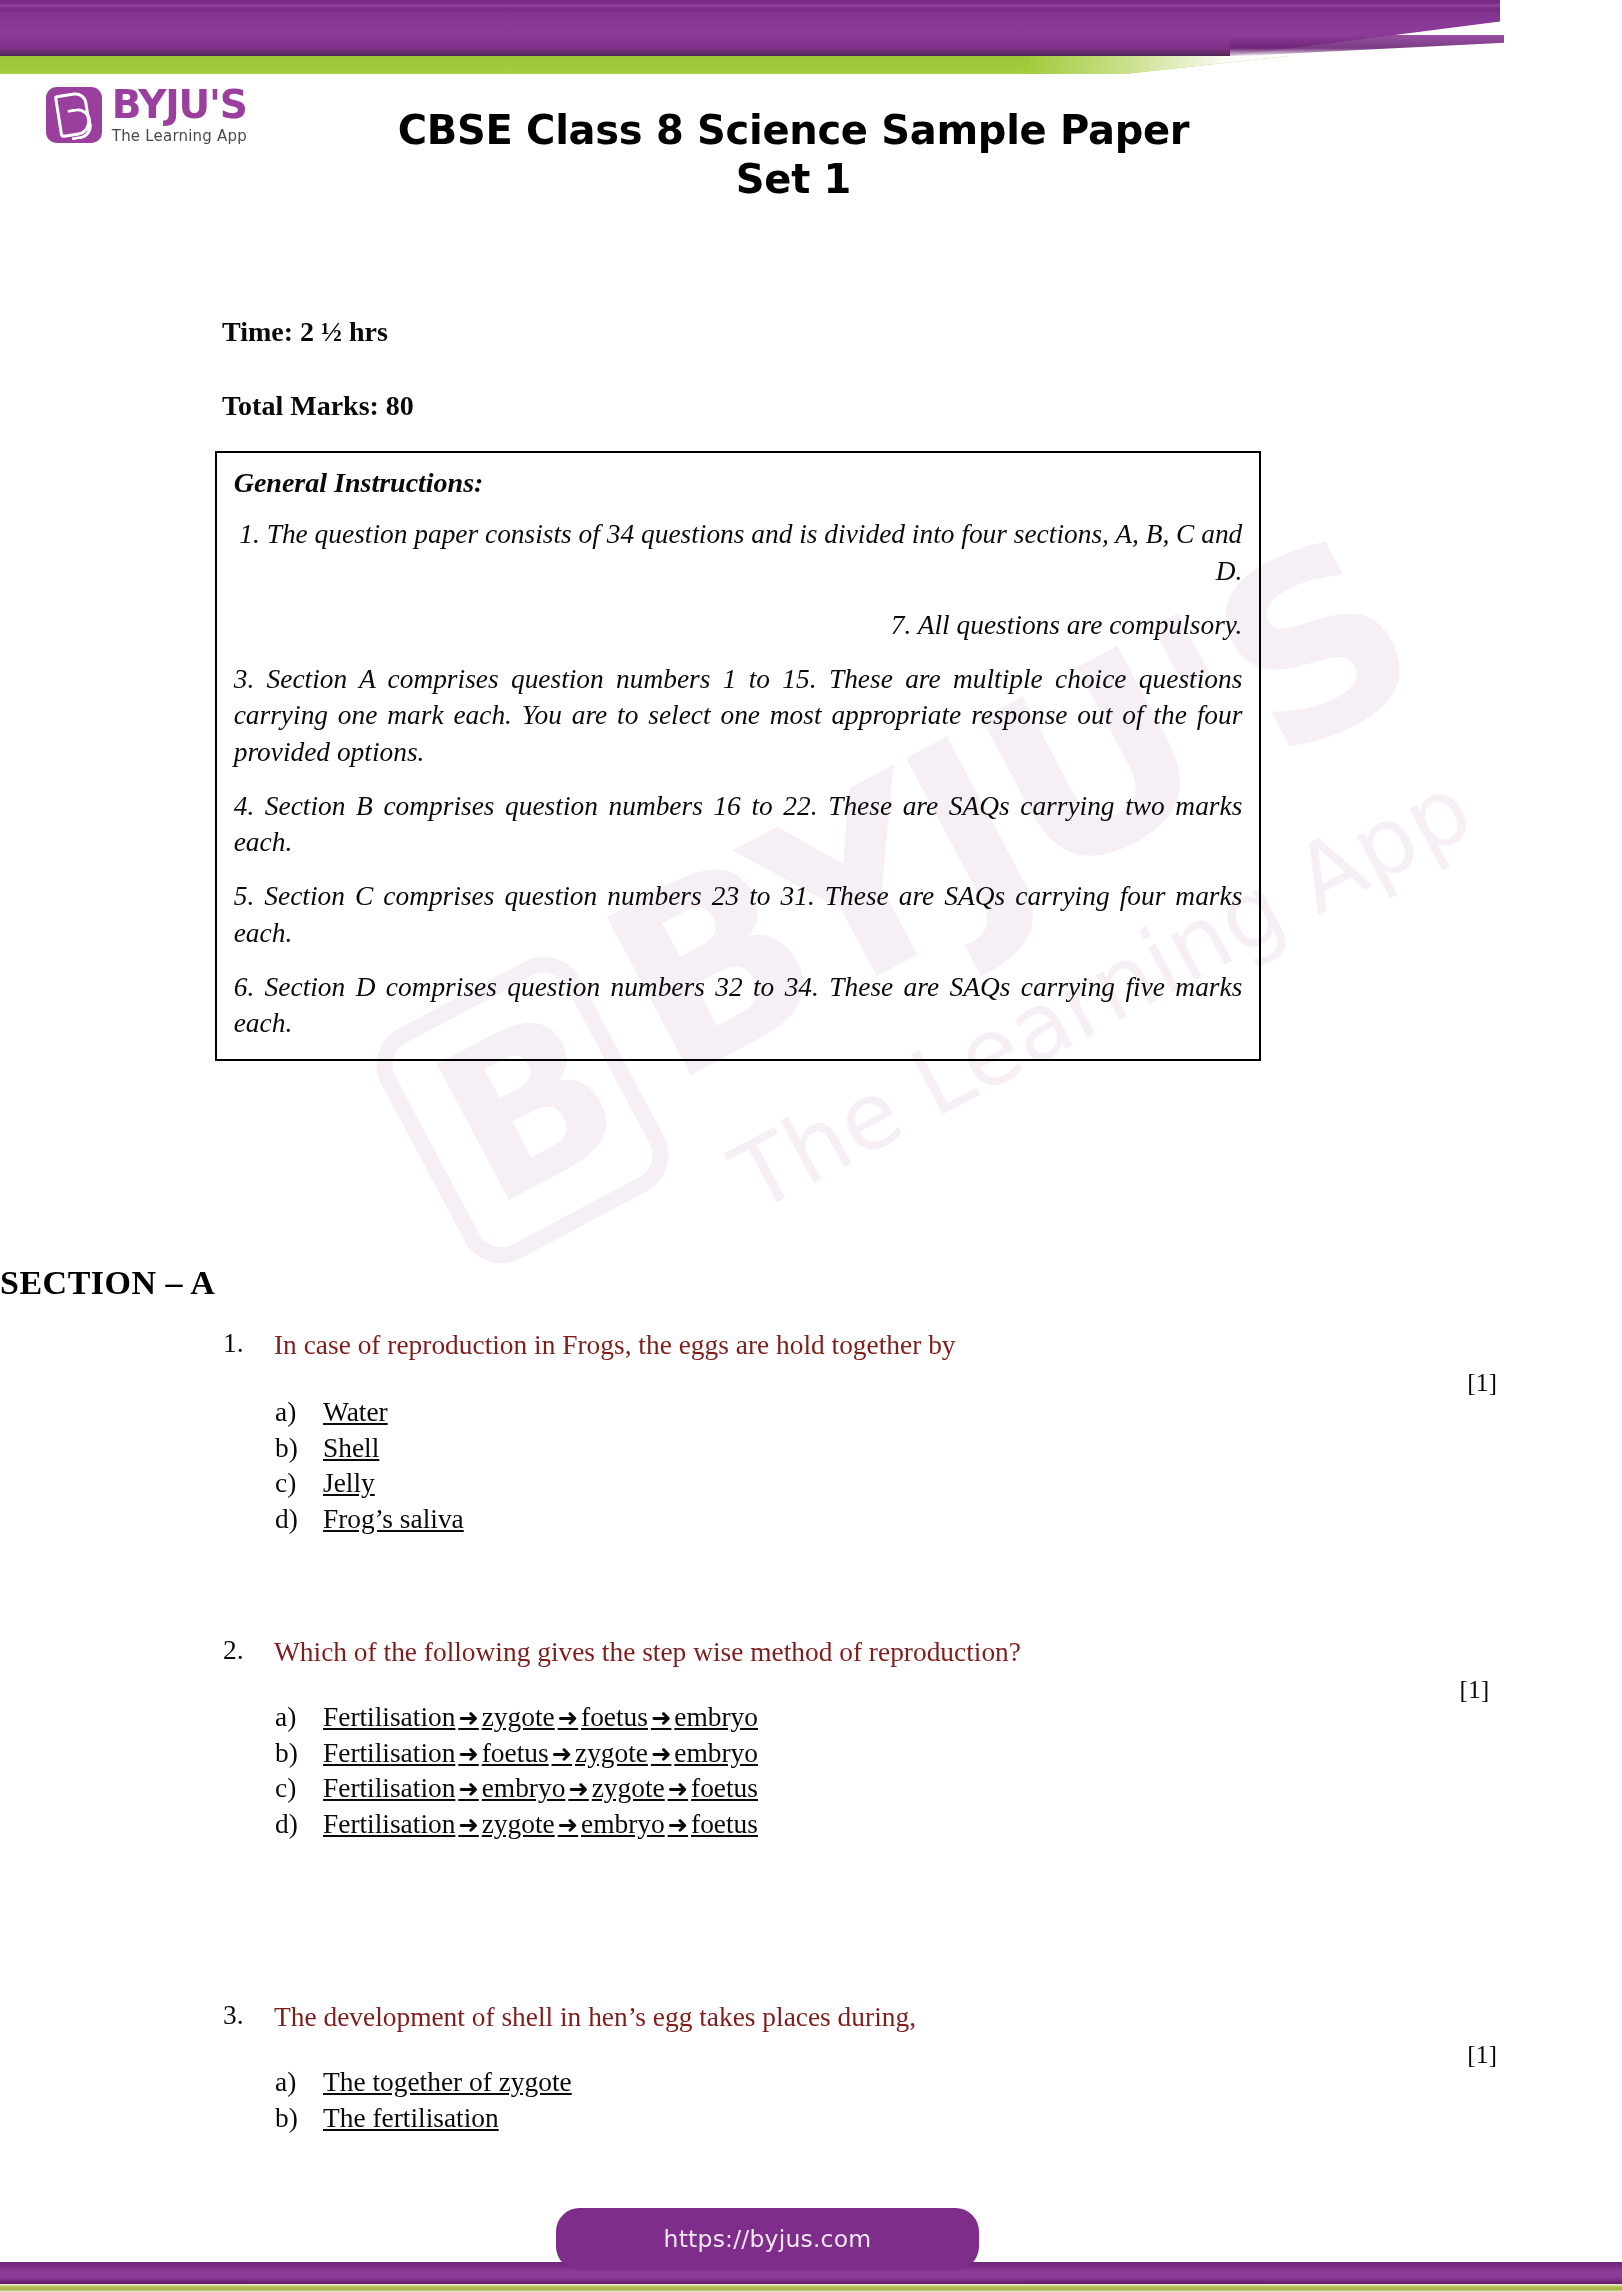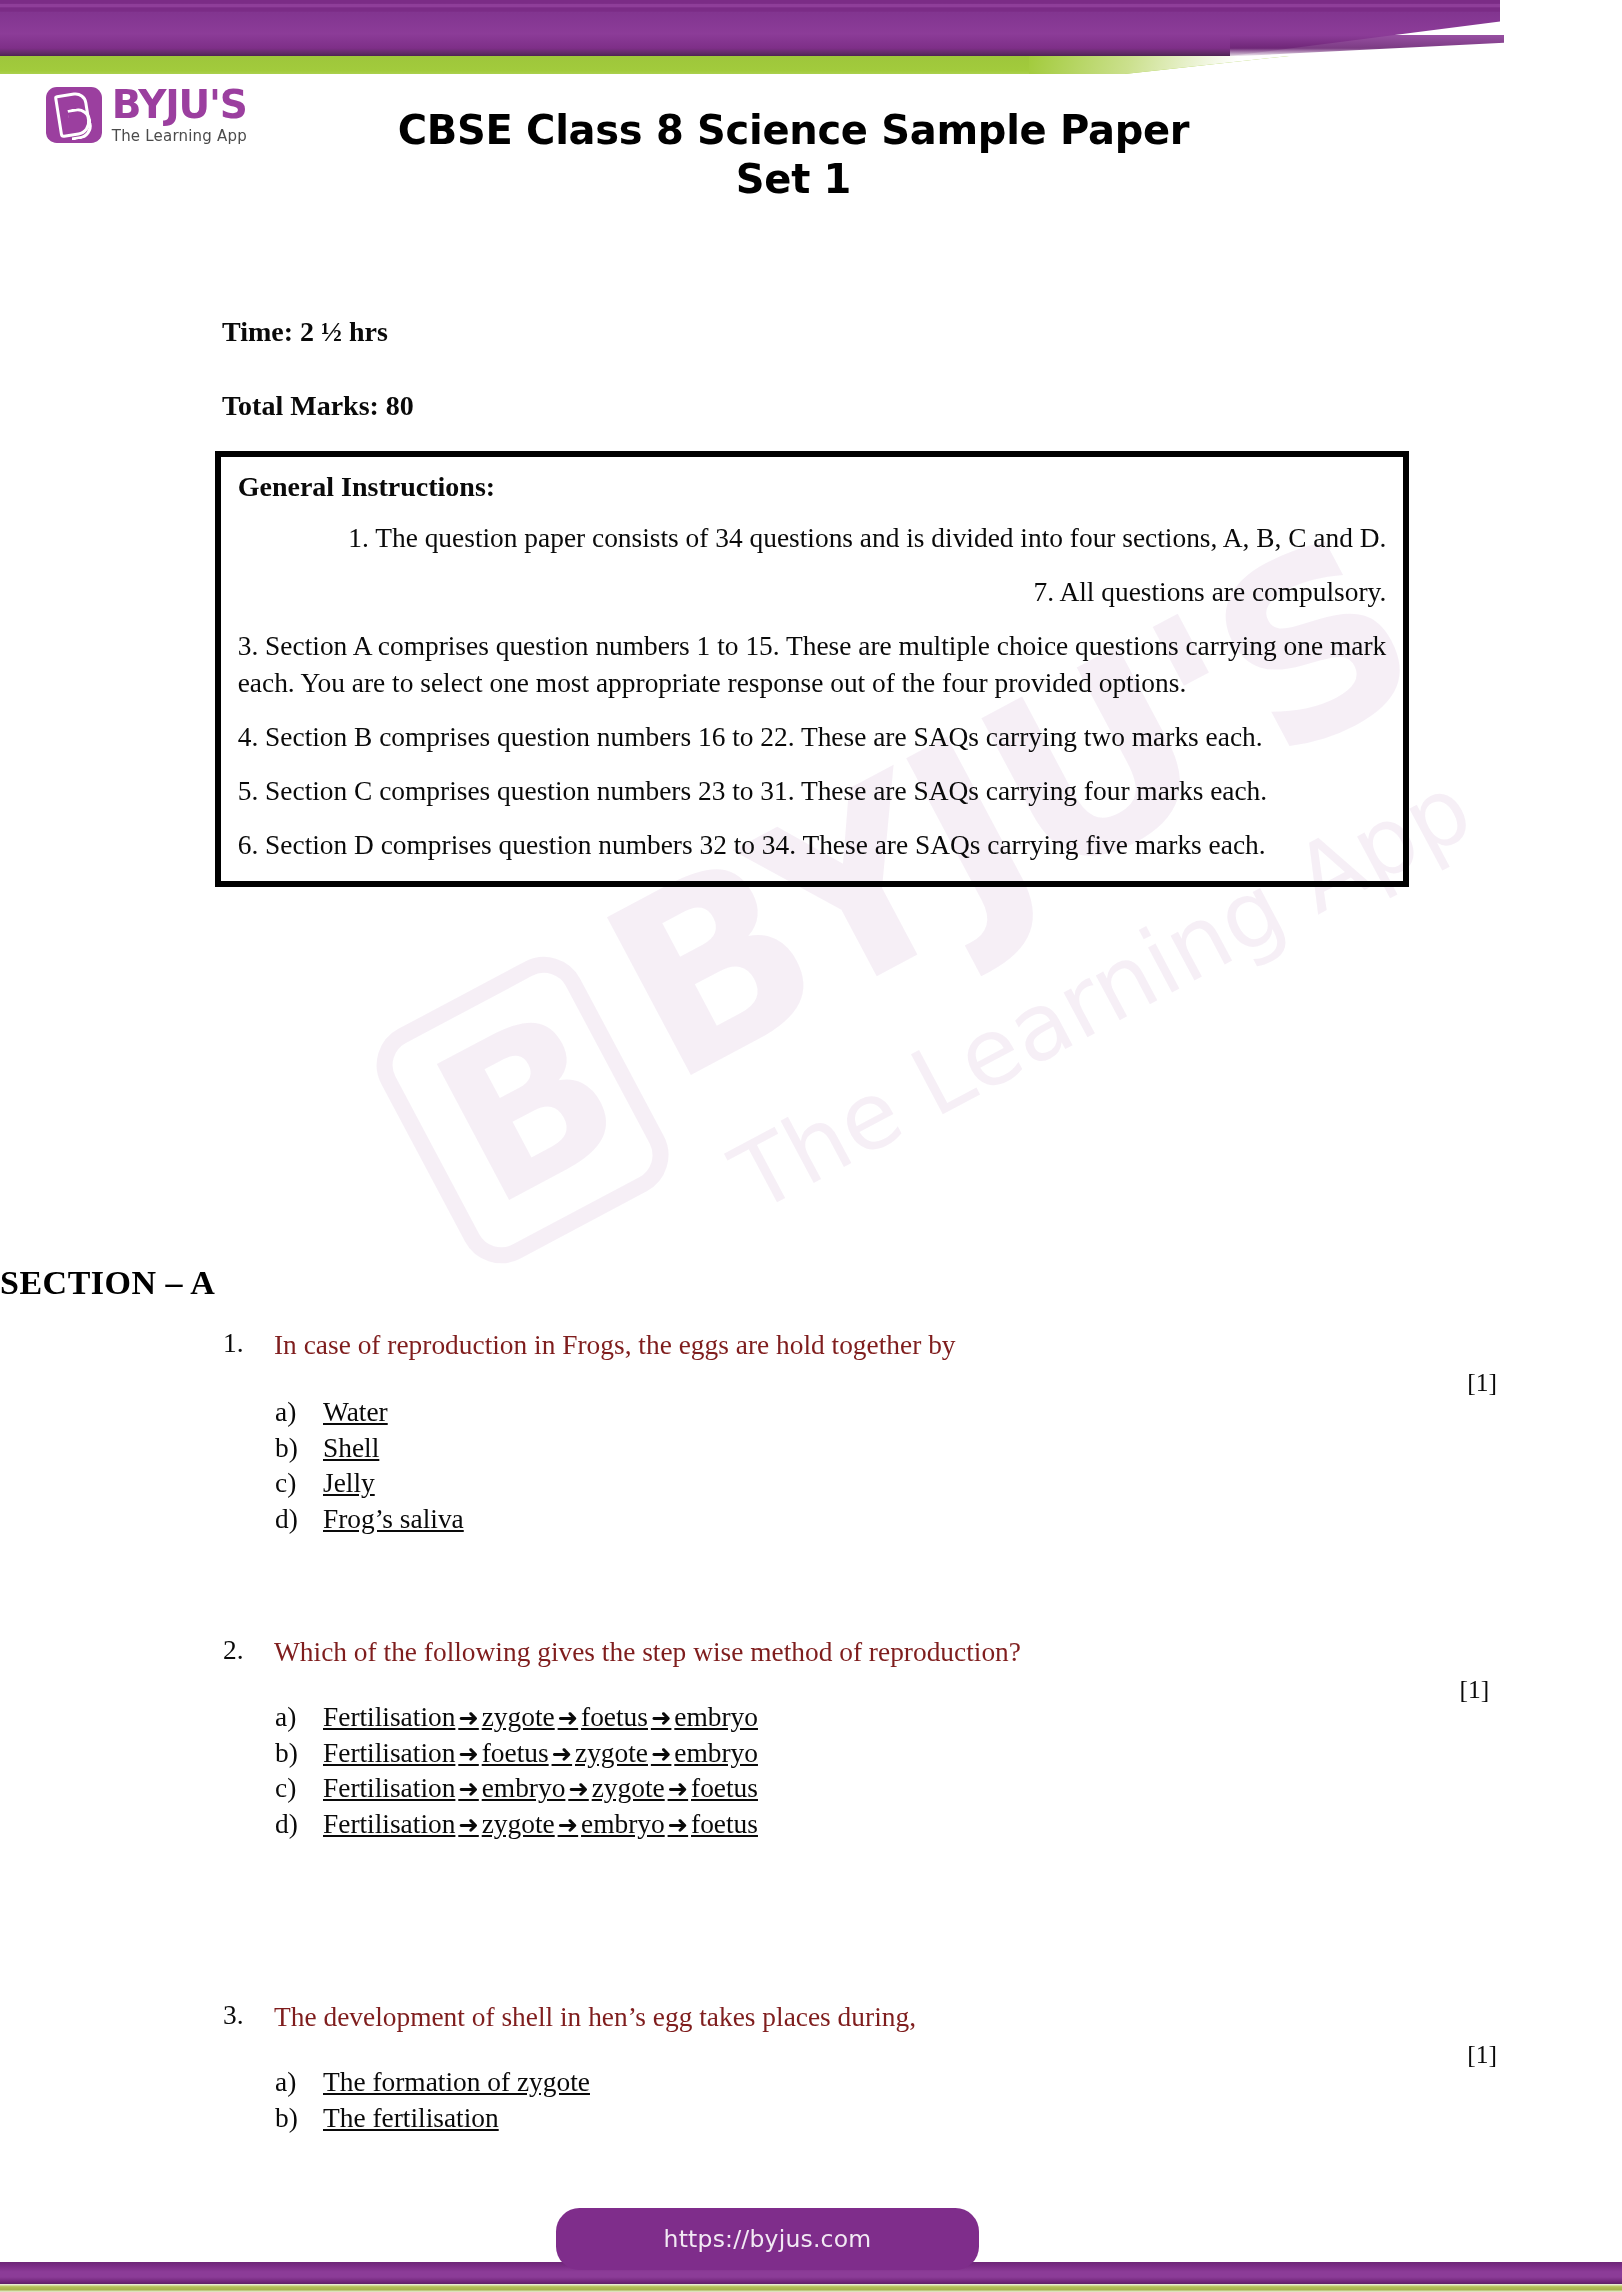--- a/index.html
+++ b/index.html
@@ -195,24 +195,25 @@
     font-weight: bold;
     font-size: 28px;
     color: #0a0a0a;
   }
   #meta-time { top: 316px; }
   #meta-marks { top: 390px; }
 
   .instructions-box {
     position: absolute;
     left: 215px; top: 451px;
-    width: 1194px;
-    border: 6px solid #000000;
+    width: 1046px;
+    border: 2px solid #000000;
     padding: 13.7px 16.7px 17.6px 16.7px;
     background: transparent;
+    font-style: italic;
   }
   .instructions-title {
     font-weight: bold;
     font-size: 28px;
     color: #0a0a0a;
     margin-bottom: 17.6px;
   }
   .instr-item {
     font-size: 27.4px;
     line-height: 1.33;
@@ -425,21 +426,21 @@
 
   <div class="question-block" style="top:2000px;">
     <div class="q-row">
       <div class="q-num">3.</div>
       <div class="q-text">The development of shell in hen’s egg takes places during,</div>
     </div>
     <div class="q-marks" style="top:40px;">[1]</div>
     <div class="options" style="margin-top:31px;">
       <div class="opt-row">
         <div class="opt-label">a)</div>
-        <div class="opt-text">The formation of zygote</div>
+        <div class="opt-text">The together of zygote</div>
       </div>
       <div class="opt-row">
         <div class="opt-label">b)</div>
         <div class="opt-text">The fertilisation</div>
       </div>
     </div>
   </div>
 
 </div>
 

